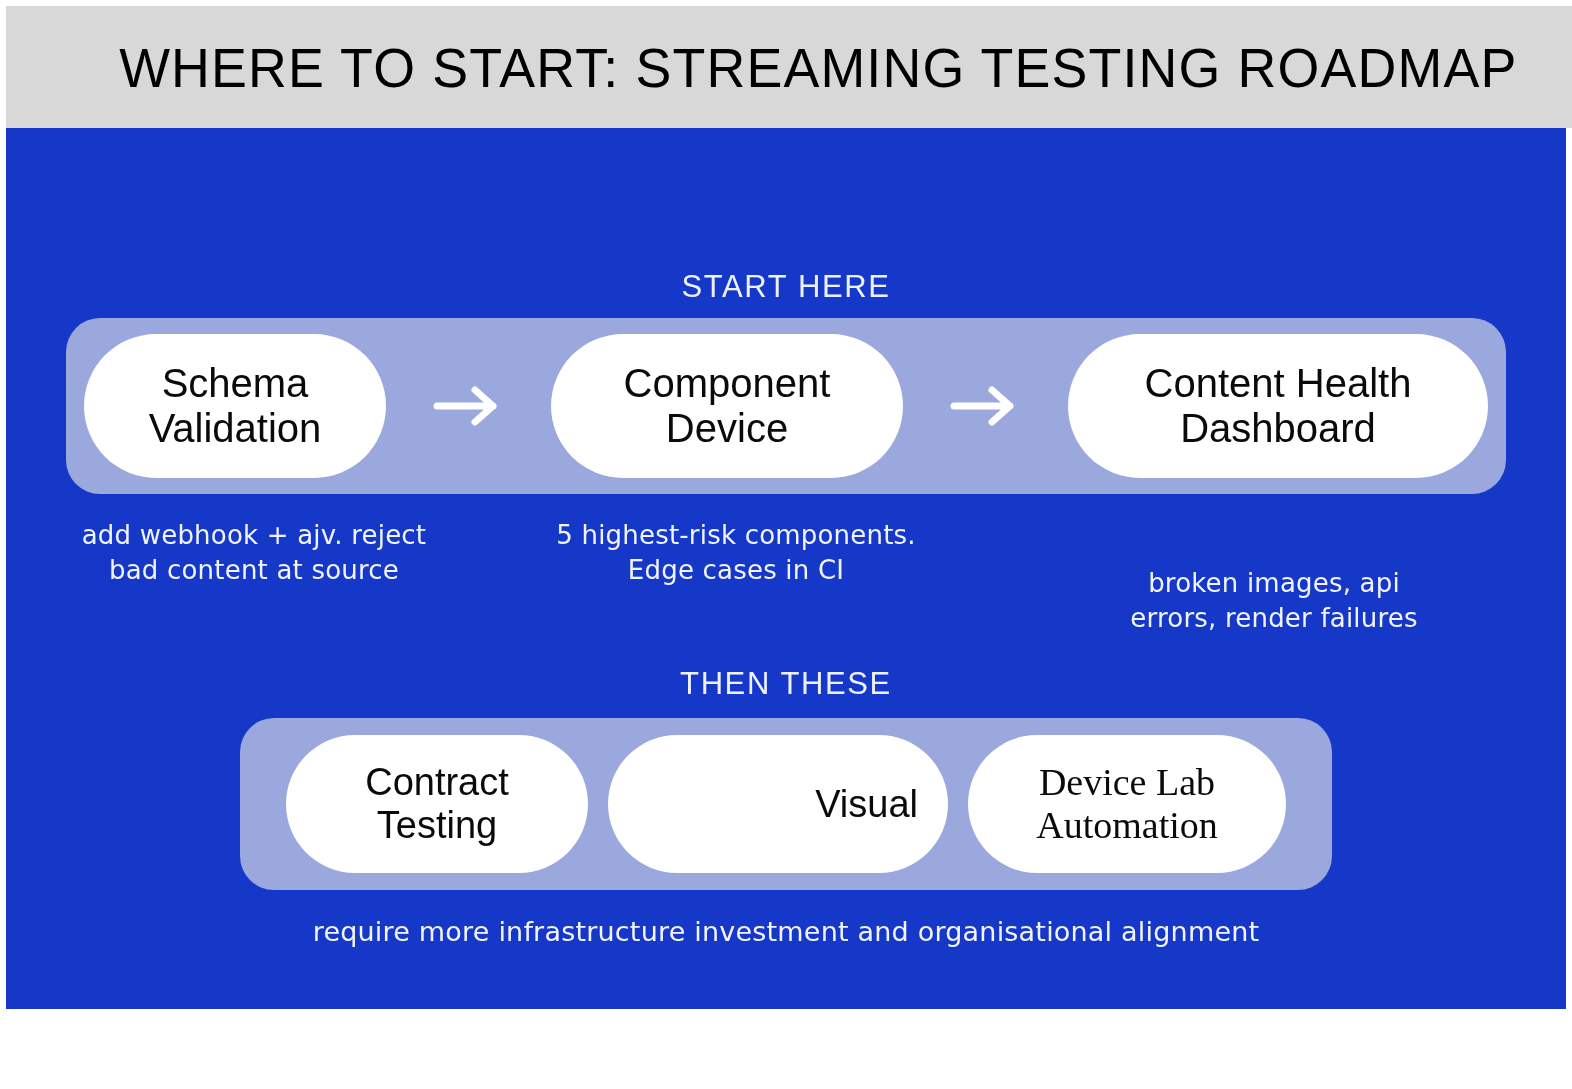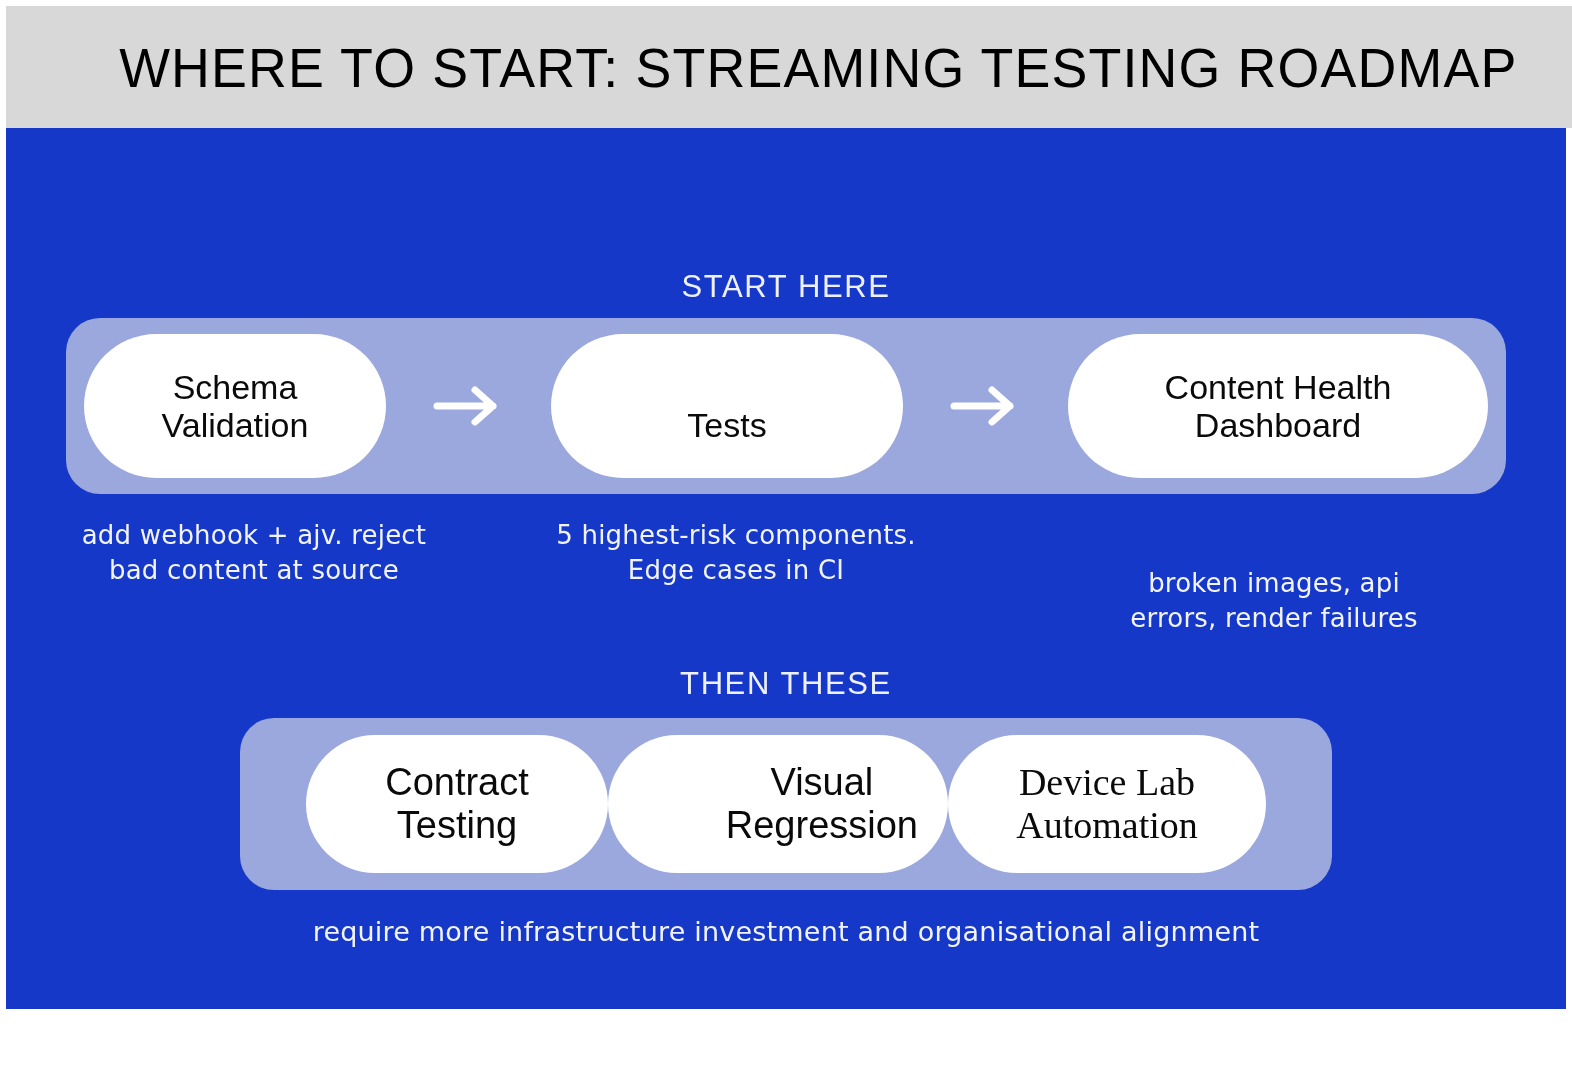--- a/index.html
+++ b/index.html
@@ -89,39 +89,40 @@
     padding: 0 18px;
     box-sizing: border-box;
   }
   .band-two {
     left: 234px;
     top: 590px;
     width: 1092px;
     height: 172px;
     padding: 0 18px;
     box-sizing: border-box;
+    gap: 20px;
   }
 
   
   .pill {
     background: #ffffff;
     border-radius: 90px;
     display: flex;
     align-items: center;
     justify-content: center;
     text-align: center;
     color: #0a0a0a;
     font-family: "Liberation Sans", sans-serif;
     font-weight: 400;
     line-height: 1.13;
     box-sizing: border-box;
   }
   .band-one .pill {
     height: 144px;
-    font-size: 34px;
+    font-size: 40px;
     flex: 0 0 auto;
     padding: 0 34px;
     min-width: 300px;
   }
   .band-one .pill.p0 { width: 302px; }
   .band-one .pill.p1 { width: 352px; }
   .band-one .pill.p2 { width: 420px; justify-content: center; }
 
   .band-two .pill {
     height: 138px;
@@ -187,22 +188,22 @@
       </div>
 
       <div class="arrow">
         <svg width="76" height="46" viewBox="0 0 76 46" aria-hidden="true">
           <path d="M6 23 H62 M44 7 L62 23 L44 39" fill="none" stroke="#ffffff" stroke-width="7" stroke-linecap="round" stroke-linejoin="round"></path>
         </svg>
       </div>
 
       <div class="pill p1">
         <span class="pill-text">
-          <br>
-          <span>Tests</span>
+          <span>Component</span><br>
+          <span>Device</span>
         </span>
       </div>
 
       <div class="arrow">
         <svg width="76" height="46" viewBox="0 0 76 46" aria-hidden="true">
           <path d="M6 23 H62 M44 7 L62 23 L44 39" fill="none" stroke="#ffffff" stroke-width="7" stroke-linecap="round" stroke-linejoin="round"></path>
         </svg>
       </div>
 
       <div class="pill p2">
@@ -231,21 +232,20 @@
     <div class="band band-two">
       <div class="pill q0">
         <span class="pill-text">
           <span>Contract</span><br>
           <span>Testing</span>
         </span>
       </div>
       <div class="pill q1">
         <span class="pill-text">
           <span>Visual</span><br>
-          <span>Regression</span>
         </span>
       </div>
       <div class="pill q2">
         <span class="pill-text">
           <span>Device Lab</span><br>
           <span>Automation</span>
         </span>
       </div>
     </div>
 

